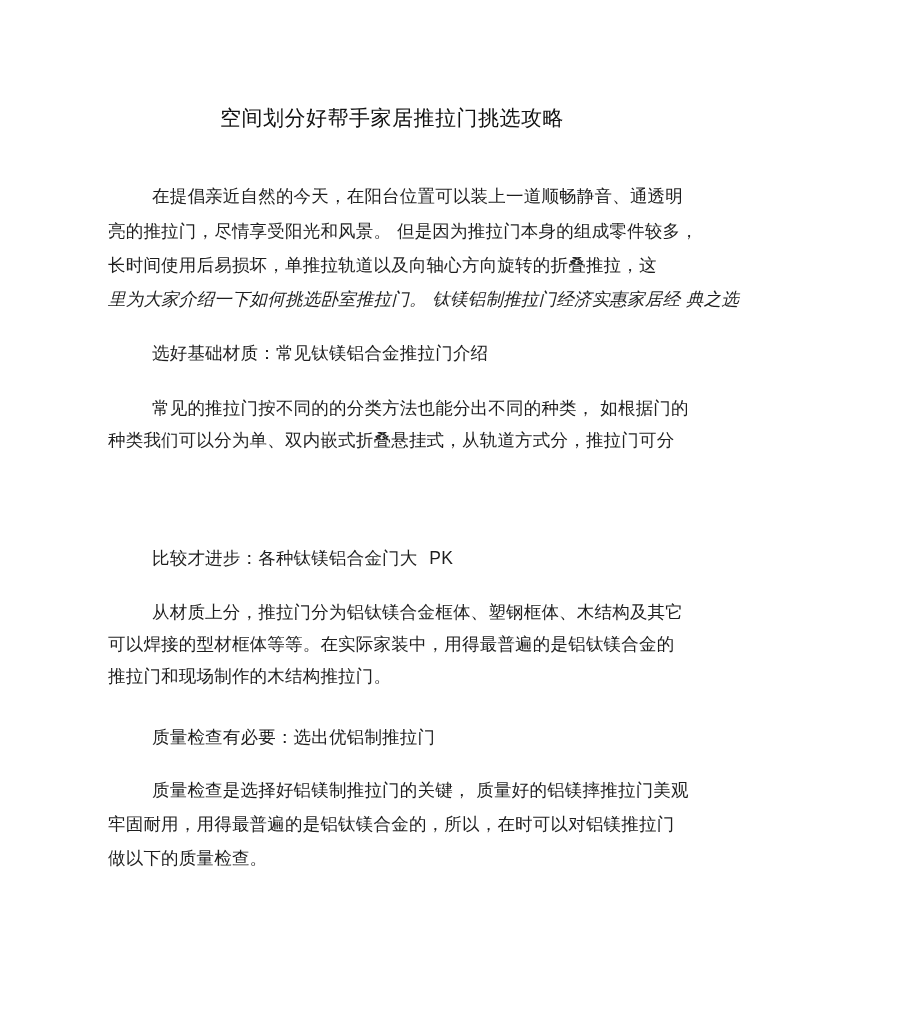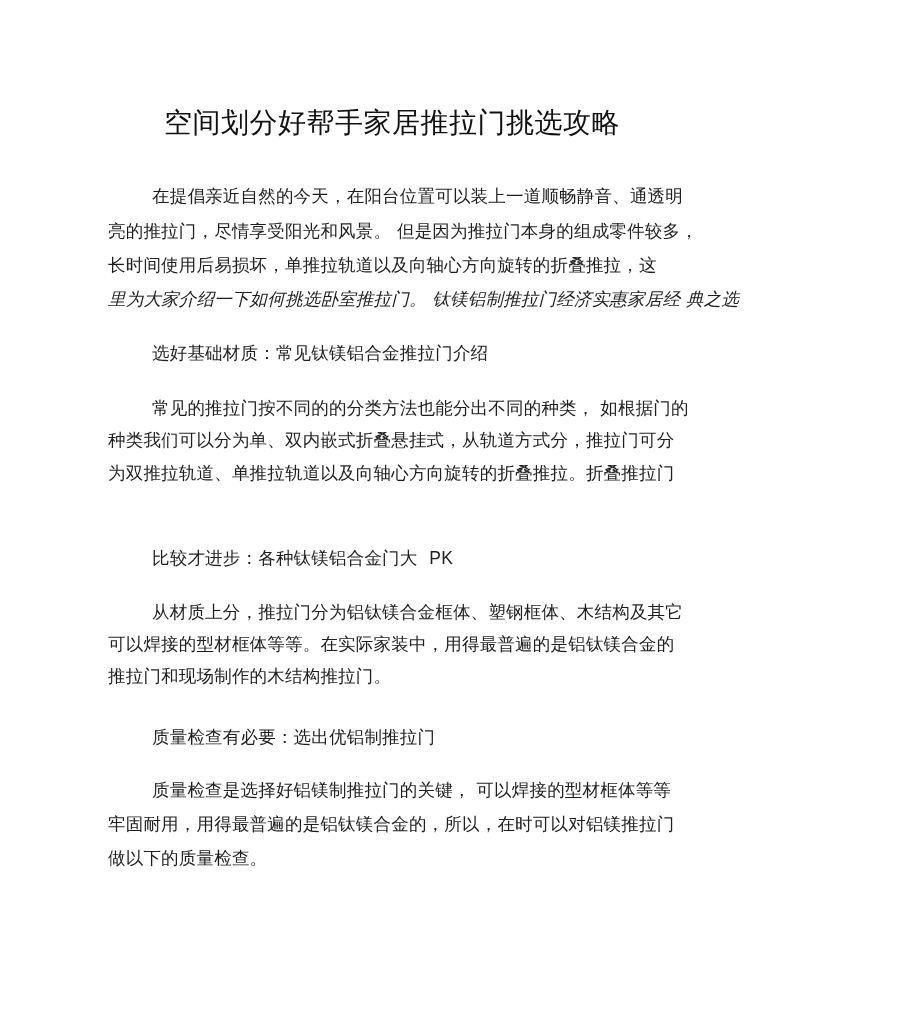--- a/index.html
+++ b/index.html
@@ -20,21 +20,21 @@
       left: 0; top: 0;
       width: 920px; height: 1009px;
     }
     .title {
       position: absolute;
       top: 104px;
       left: 0;
       width: 784px;
       text-align: center;
       font-family: "DejaVu Sans", "Liberation Sans", sans-serif;
-      font-size: 28px;
+      font-size: 21px;
       letter-spacing: 0.5px;
       color: #111;
     }
     .line {
       position: absolute;
       font-size: 17.5px;
       white-space: nowrap;
       letter-spacing: 0.2px;
       color: #1e1e1e;
     }
@@ -51,30 +51,29 @@
 
   <div class="line" style="top:184px; left:152px;">在提倡亲近自然的今天，在阳台位置可以装上一道顺畅静音、通透明</div>
   <div class="line" style="top:219px; left:108px;">亮的推拉门，尽情享受阳光和风景。  但是因为推拉门本身的组成零件较多，</div>
   <div class="line" style="top:253px; left:108px;">长时间使用后易损坏，单推拉轨道以及向轴心方向旋转的折叠推拉，这</div>
   <div class="line" style="top:287px; left:108px;font-style:italic;">里为大家介绍一下如何挑选卧室推拉门。  钛镁铝制推拉门经济实惠家居经  典之选</div>
 
   <div class="line" style="top:341px; left:152px;">选好基础材质：常见钛镁铝合金推拉门介绍</div>
 
   <div class="line" style="top:396px; left:152px;">常见的推拉门按不同的的分类方法也能分出不同的种类，   如根据门的</div>
   <div class="line" style="top:428px; left:108px;">种类我们可以分为单、双内嵌式折叠悬挂式，从轨道方式分，推拉门可分</div>
-  <div class="line" style="top:461px; left:108px;">为双推拉轨道、单推拉轨道以及向轴心方向旋转的折叠推拉。折叠推拉门</div>
 
   <div class="line" style="top:546px; left:152px;">
     <span>比较才进步：各种钛镁铝合金门大</span>
     <span class="latin" style="margin-left:6px;">PK</span>
   </div>
 
   <div class="line" style="top:600px; left:152px;">从材质上分，推拉门分为铝钛镁合金框体、塑钢框体、木结构及其它</div>
   <div class="line" style="top:632px; left:108px;">可以焊接的型材框体等等。在实际家装中，用得最普遍的是铝钛镁合金的</div>
   <div class="line" style="top:664px; left:108px;">推拉门和现场制作的木结构推拉门。</div>
 
   <div class="line" style="top:725px; left:152px;">质量检查有必要：选出优铝制推拉门</div>
 
-  <div class="line" style="top:778px; left:152px;">质量检查是选择好铝镁制推拉门的关键，  可以焊接的型材框体等等</div>
+  <div class="line" style="top:778px; left:152px;">质量检查是选择好铝镁制推拉门的关键，  质量好的铝镁摔推拉门美观</div>
   <div class="line" style="top:812px; left:108px;">牢固耐用，用得最普遍的是铝钛镁合金的，所以，在时可以对铝镁推拉门</div>
   <div class="line" style="top:846px; left:108px;">做以下的质量检查。</div>
 
 </div>
 
 </body></html>

